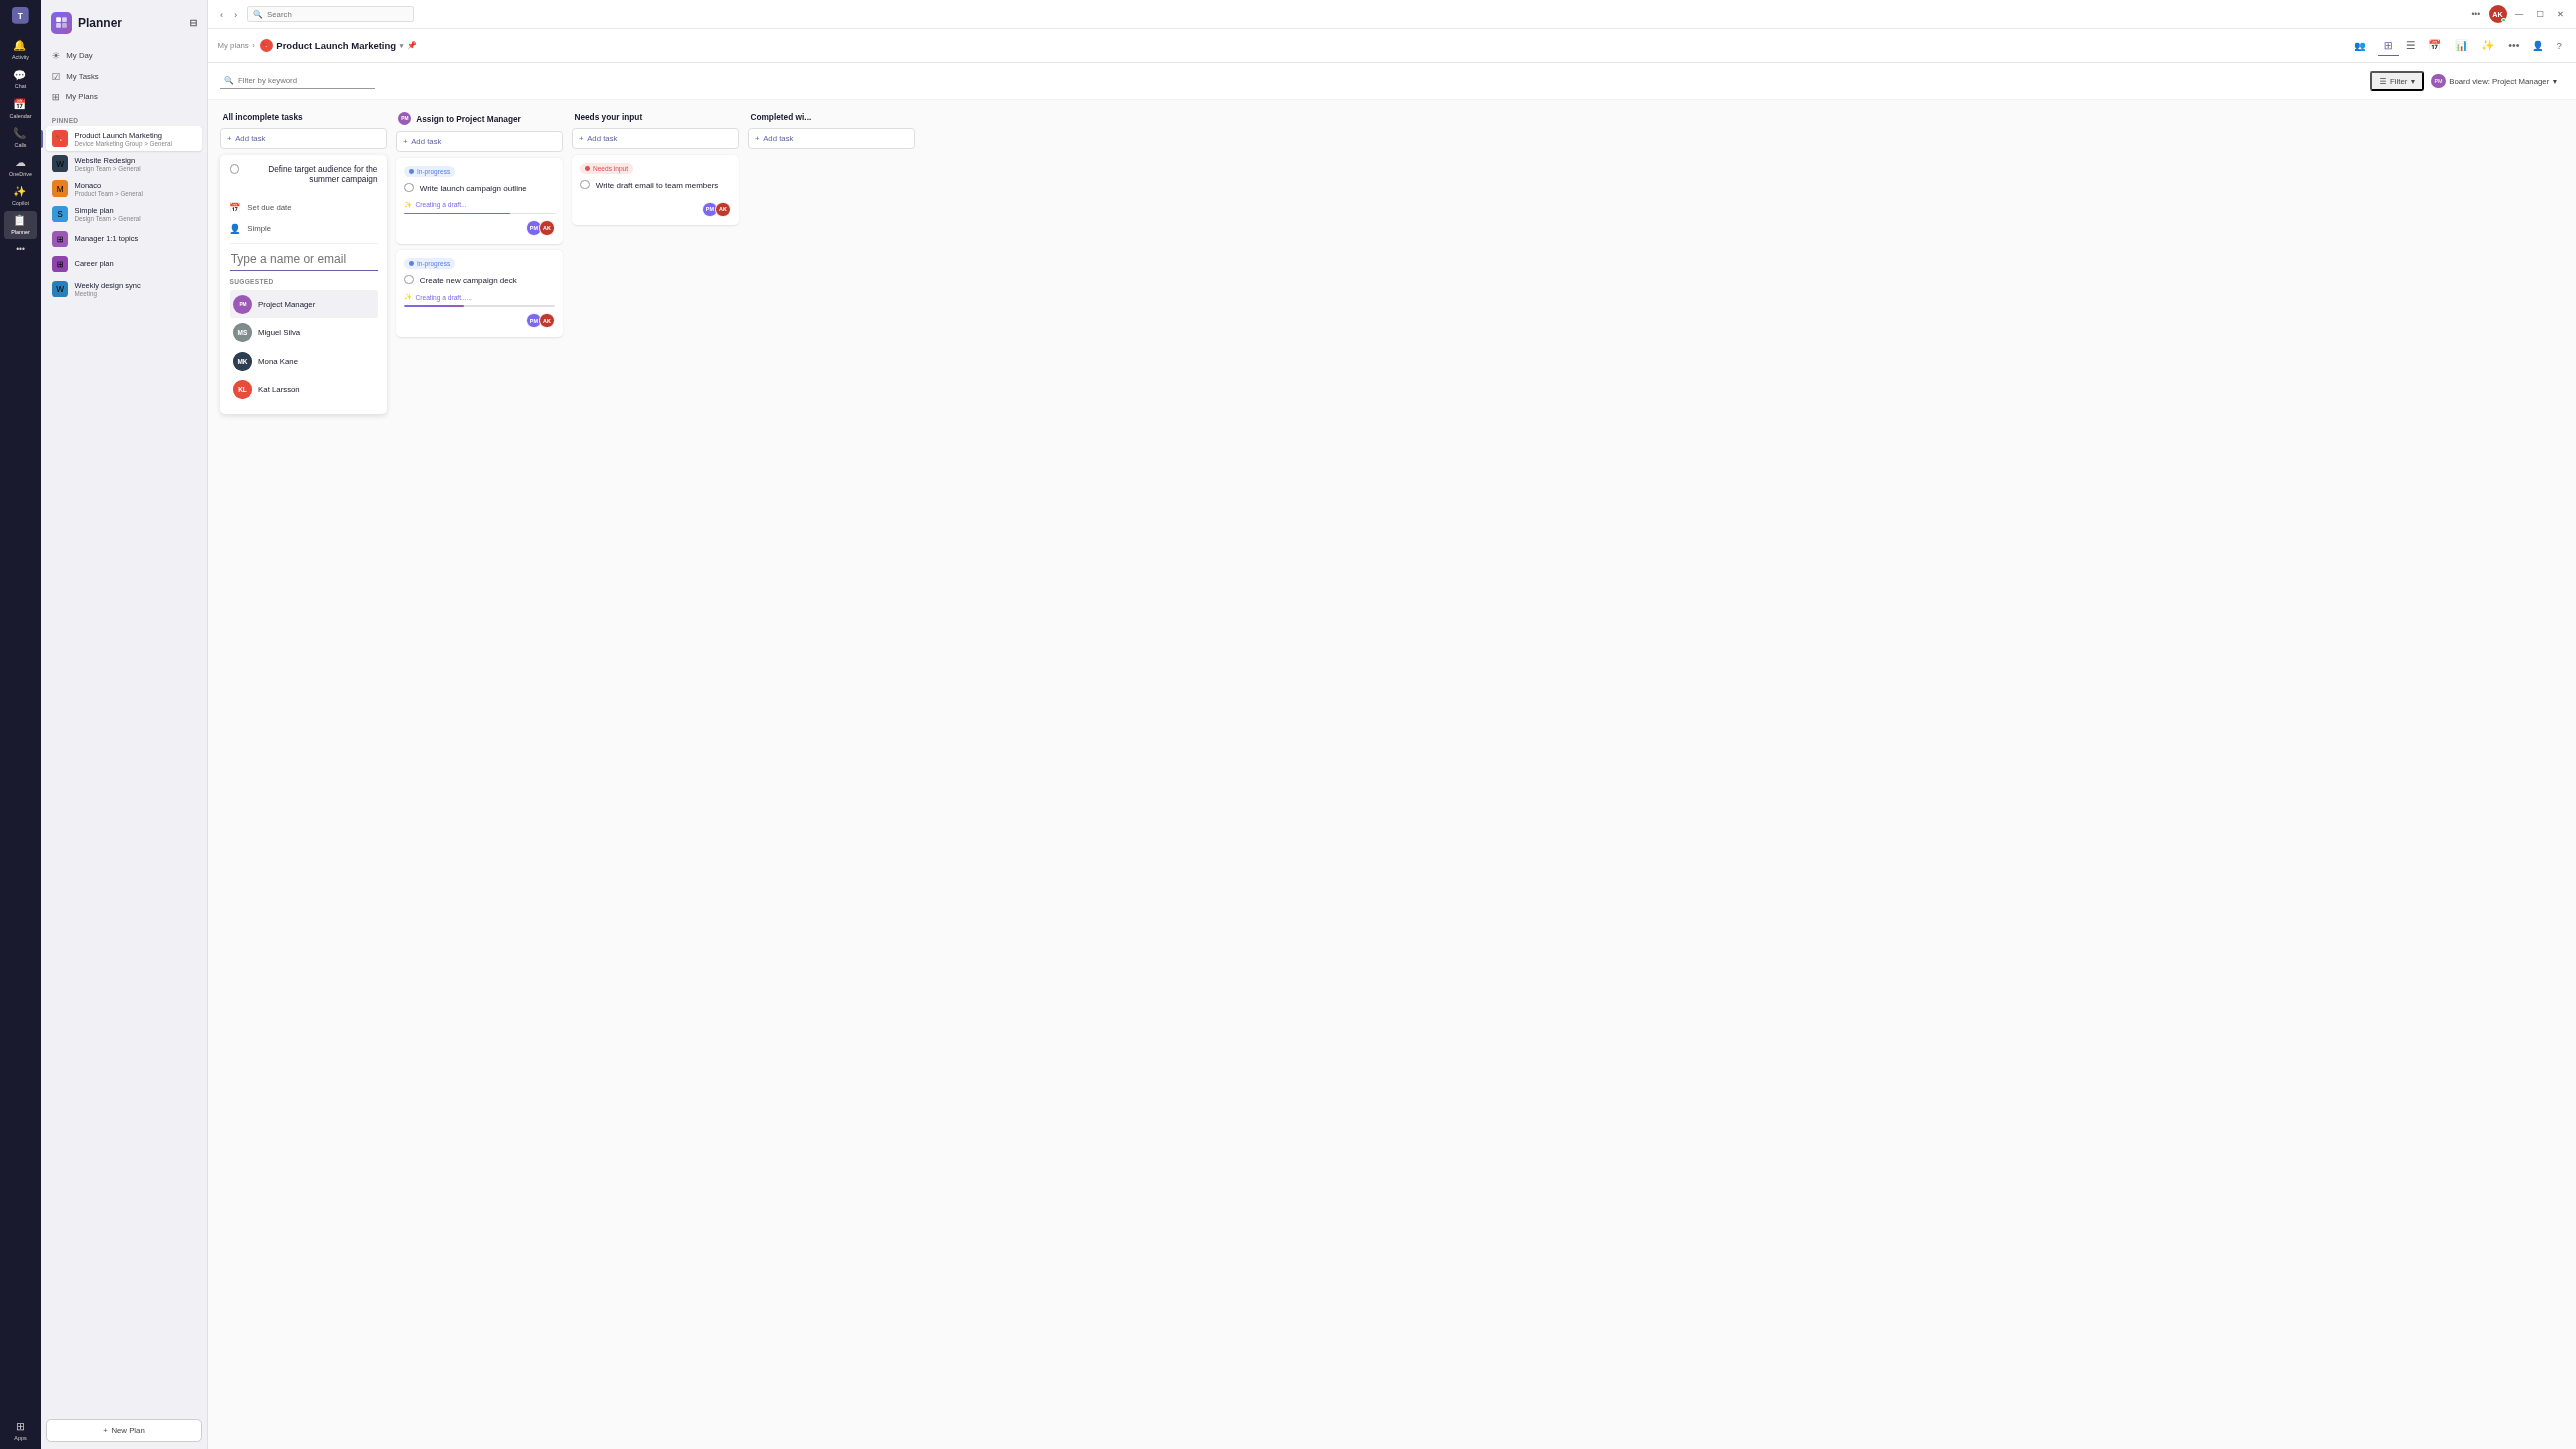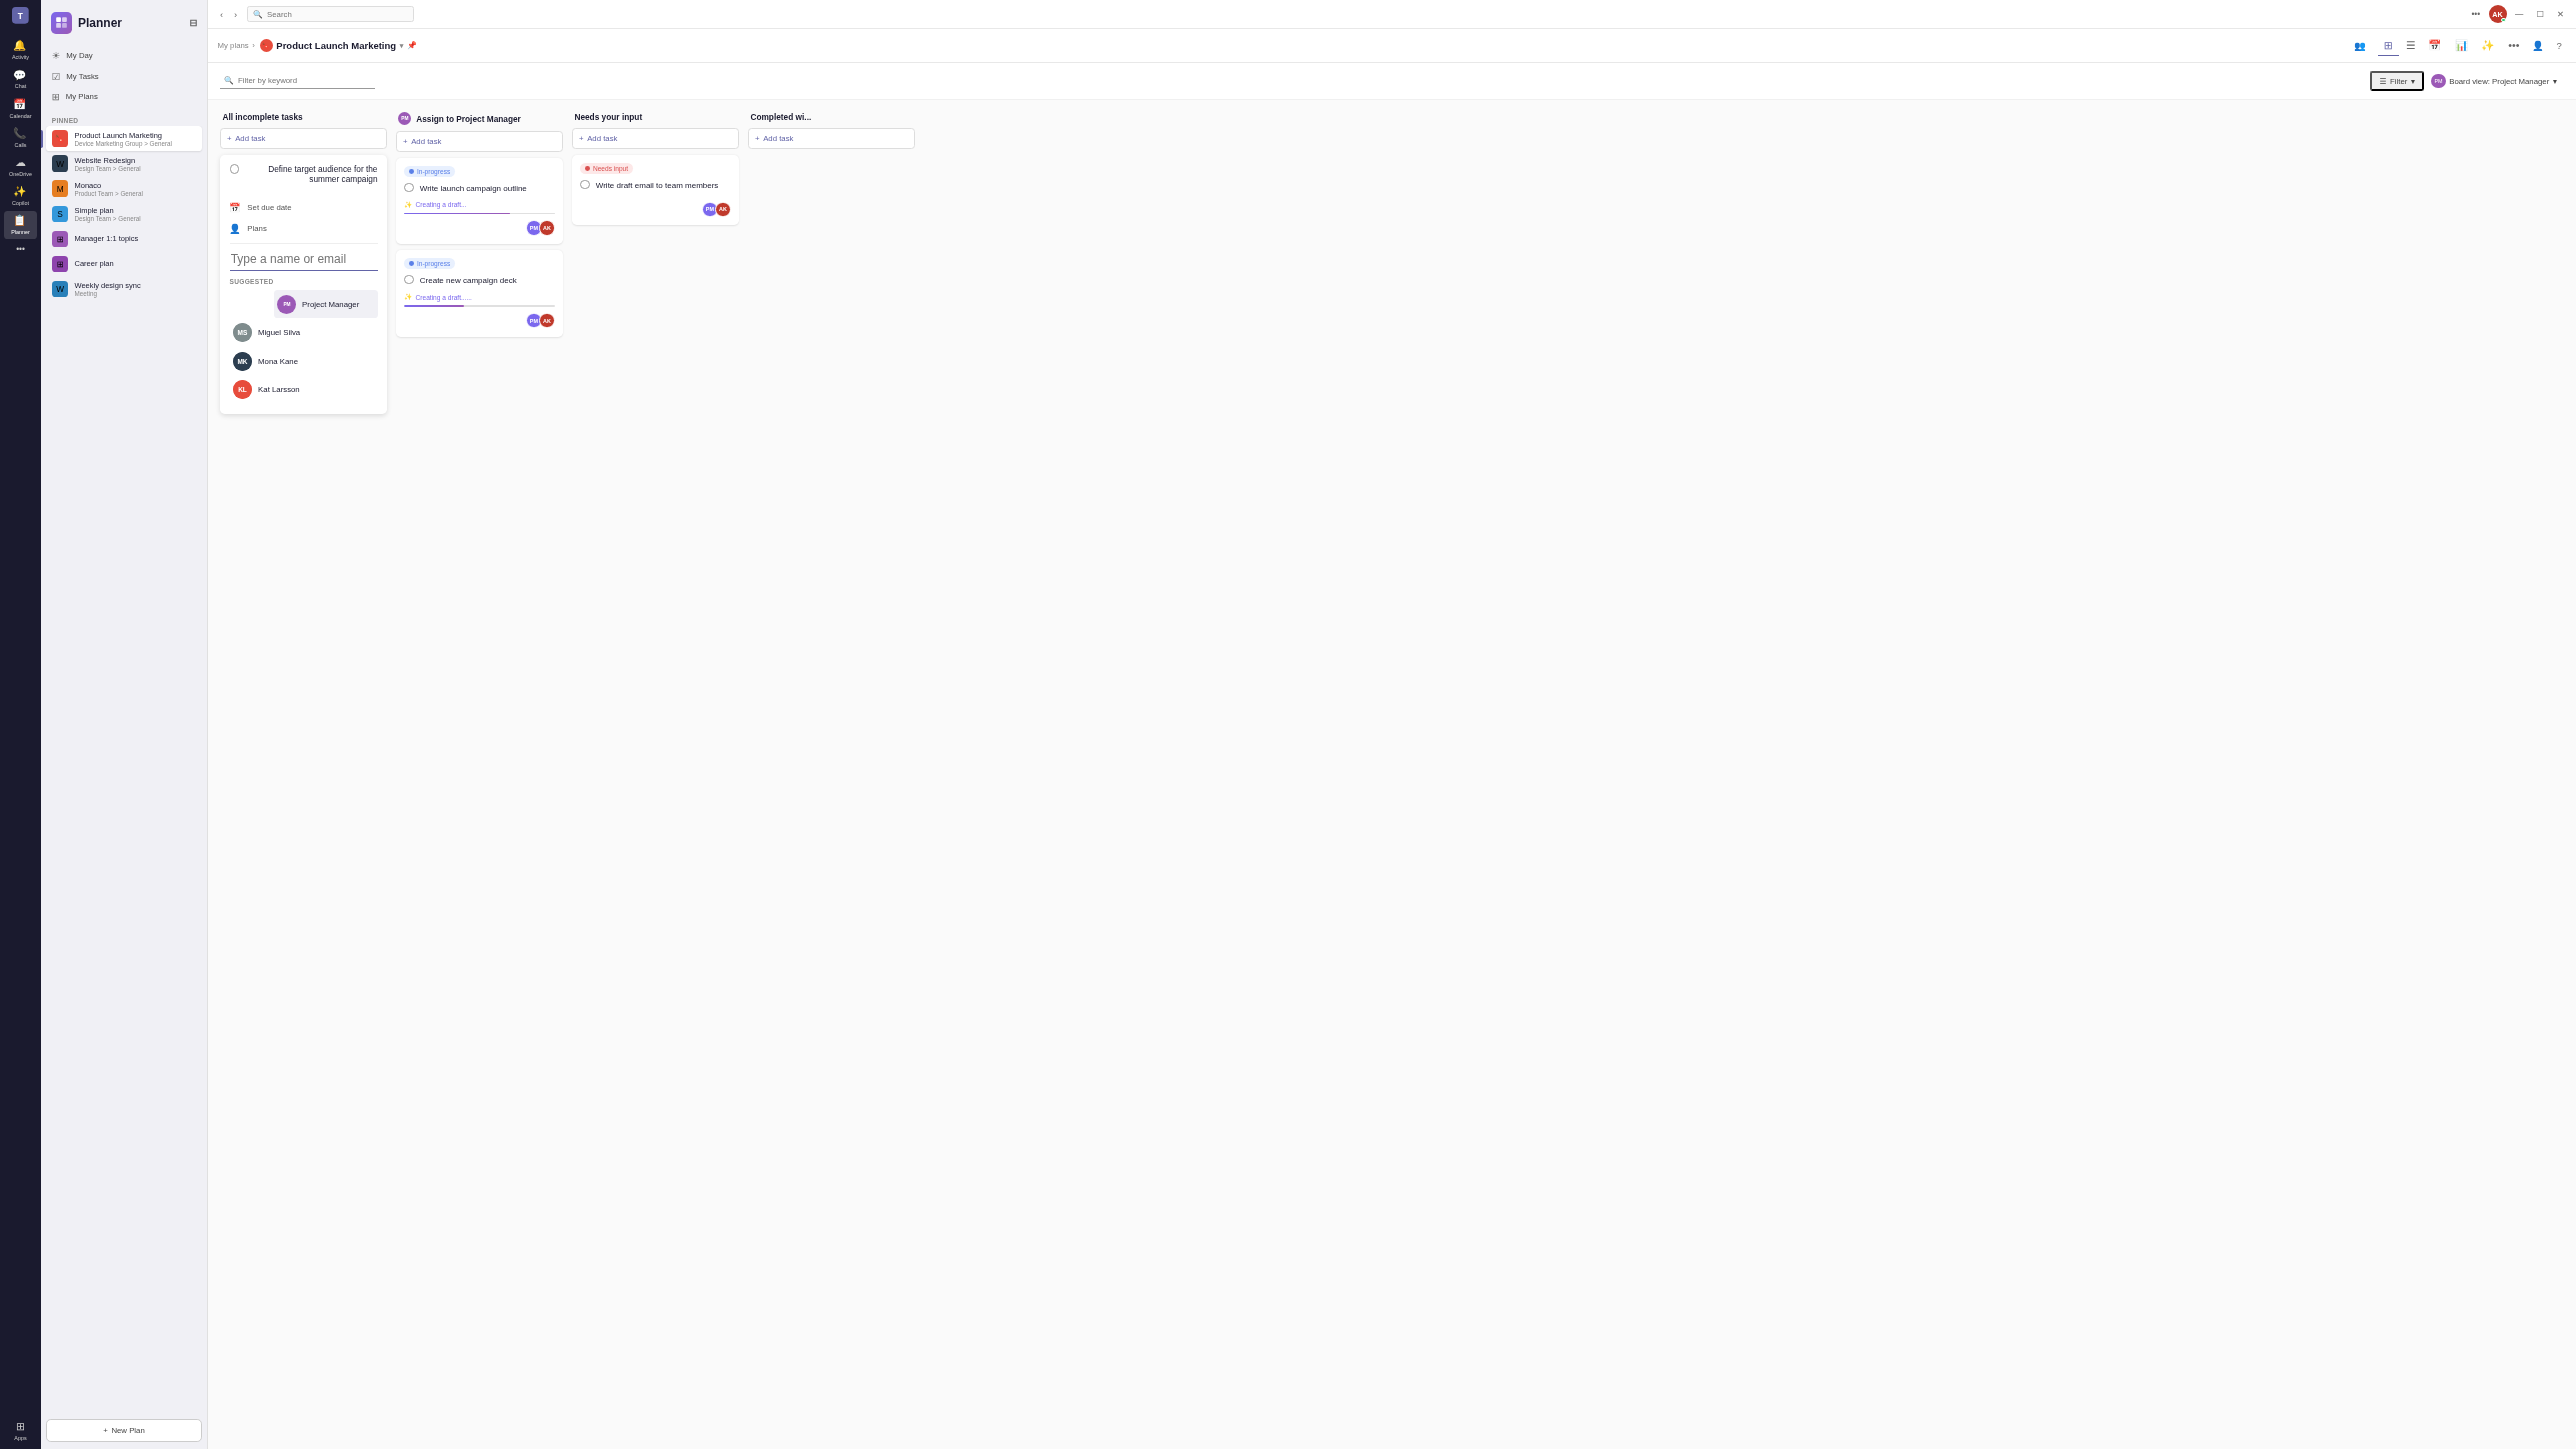--- a/index.html
+++ b/index.html
@@ -131,21 +131,21 @@
     
     .assign-card { background: white; border-radius: 4.8px; padding: 9.5px; box-shadow: 0 1.2px 4.8px rgba(0,0,0,0.12); }
     .assign-task-title { font-size: 8.3px; color: #1a1a2e; margin-bottom: 7.2px; }
     .assign-action-row { display: flex; align-items: center; gap: 6px; padding: 4.8px 0; color: #555; font-size: 7.8px; cursor: pointer; }
     .assign-action-icon { font-size: 9.5px; color: #888; }
     .assign-separator { height: 0.6px; background: #eee; margin: 4.8px 0; }
     .assign-input-box { border-bottom: 1.2px solid #6264a7; display: flex; align-items: center; gap: 3.6px; padding: 3.6px 1.2px; margin-bottom: 7.2px; }
     .assign-input-box input { border: none; outline: none; font-size: 7.8px; flex: 1; }
     .suggested-label { font-size: 6.6px; font-weight: 600; color: #888; text-transform: uppercase; letter-spacing: 0.3px; margin-bottom: 4.8px; }
     .suggested-item { display: flex; align-items: center; gap: 6px; padding: 4.8px 3.6px; border-radius: 3.6px; cursor: pointer; }
-    .suggested-item.highlighted { background: #f0f0f5; margin-left: 44px; }
+    .suggested-item.highlighted { background: #f0f0f5; }
     .sug-avatar { width: 19px; height: 19px; border-radius: 50%; display: flex; align-items: center; justify-content: center; font-size: 6.6px; font-weight: 600; flex-shrink: 0; overflow: hidden; }
     .sug-name { font-size: 7.8px; color: #1a1a2e; }
 
     
     .status-badge { display: inline-flex; align-items: center; gap: 3px; padding: 1.8px 4.8px; border-radius: 7.2px; font-size: 6.6px; font-weight: 500; margin-bottom: 6px; }
     .status-badge.in-progress { background: #e8f0fe; color: #5b80e8; }
     .status-badge.needs-input { background: #fde8e8; color: #d94f4f; }
     .status-dot { width: 4.8px; height: 4.8px; border-radius: 50%; }
     .status-badge.in-progress .status-dot { background: #5b80e8; }
     .status-badge.needs-input .status-dot { background: #d94f4f; }
@@ -408,21 +408,21 @@
         <div class="task-row" style="margin-bottom:6px;text-align:right;">
           <span class="task-checkbox"></span>
           <span class="assign-task-title">Define target audience for the summer campaign</span>
         </div>
         <div class="assign-action-row">
           <span class="assign-action-icon">📅</span>
           <span>Set due date</span>
         </div>
         <div class="assign-action-row">
           <span class="assign-action-icon">👤</span>
-          <span>Plans</span>
+          <span>Simple</span>
         </div>
         <div class="assign-separator"></div>
         <div class="assign-input-box">
           <input type="text" style="border: none; outline: none; font-size: 12px; flex: 1 1 0%;" placeholder="Type a name or email">
         </div>
         <div class="suggested-label">Suggested</div>
         <div class="suggested-item highlighted">
           <div class="sug-avatar" style="background:#9b59b6;">
             <svg width="12" height="12" viewBox="0 0 20 20" style="font-size:11px">
                 <circle cx="10" cy="10" r="10" fill="#9b59b6"></circle>

